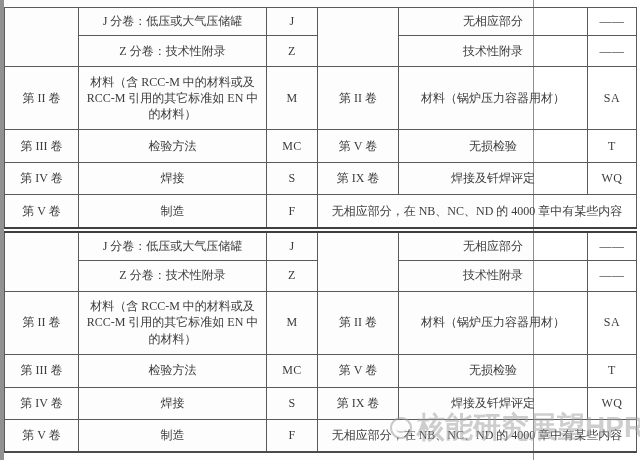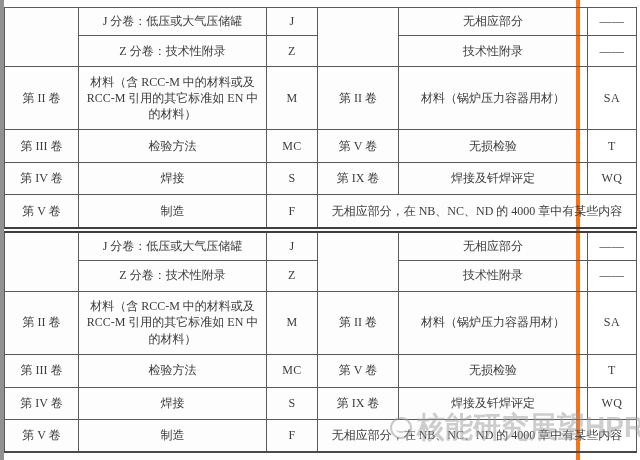--- a/index.html
+++ b/index.html
@@ -2,22 +2,22 @@
 <html><head>
 <meta charset="utf-8">
 <style>
   html,body{margin:0;padding:0;}
   body{
     width:640px;height:460px;position:relative;overflow:hidden;
     background:#ffffff;
     font-family:"Liberation Serif","DejaVu Serif",serif;
   }
   .frame{
-    position:absolute;top:0;left:0;width:580px;height:460px;
-    border-left:4px solid #919191;border-right:4px solid #f97316;
+    position:absolute;top:0;left:0;width:534px;height:460px;
+    border-left:4px solid #919191;border-right:1px solid #f97316;
     box-sizing:border-box;background:#fdfdfd;
   }
   table.cmp{
     position:absolute;left:0;width:632px;
     border-collapse:collapse;table-layout:fixed;
     color:#3c3c3c;
   }
   table.cmp.t1{top:7px;border-top:1px solid #9a9a9a;border-bottom:2px solid #3f3f3f;}
   table.cmp.t2{top:231px;border-top:2px solid #3f3f3f;border-bottom:2px solid #4a4a4a;}
   table.cmp td{

